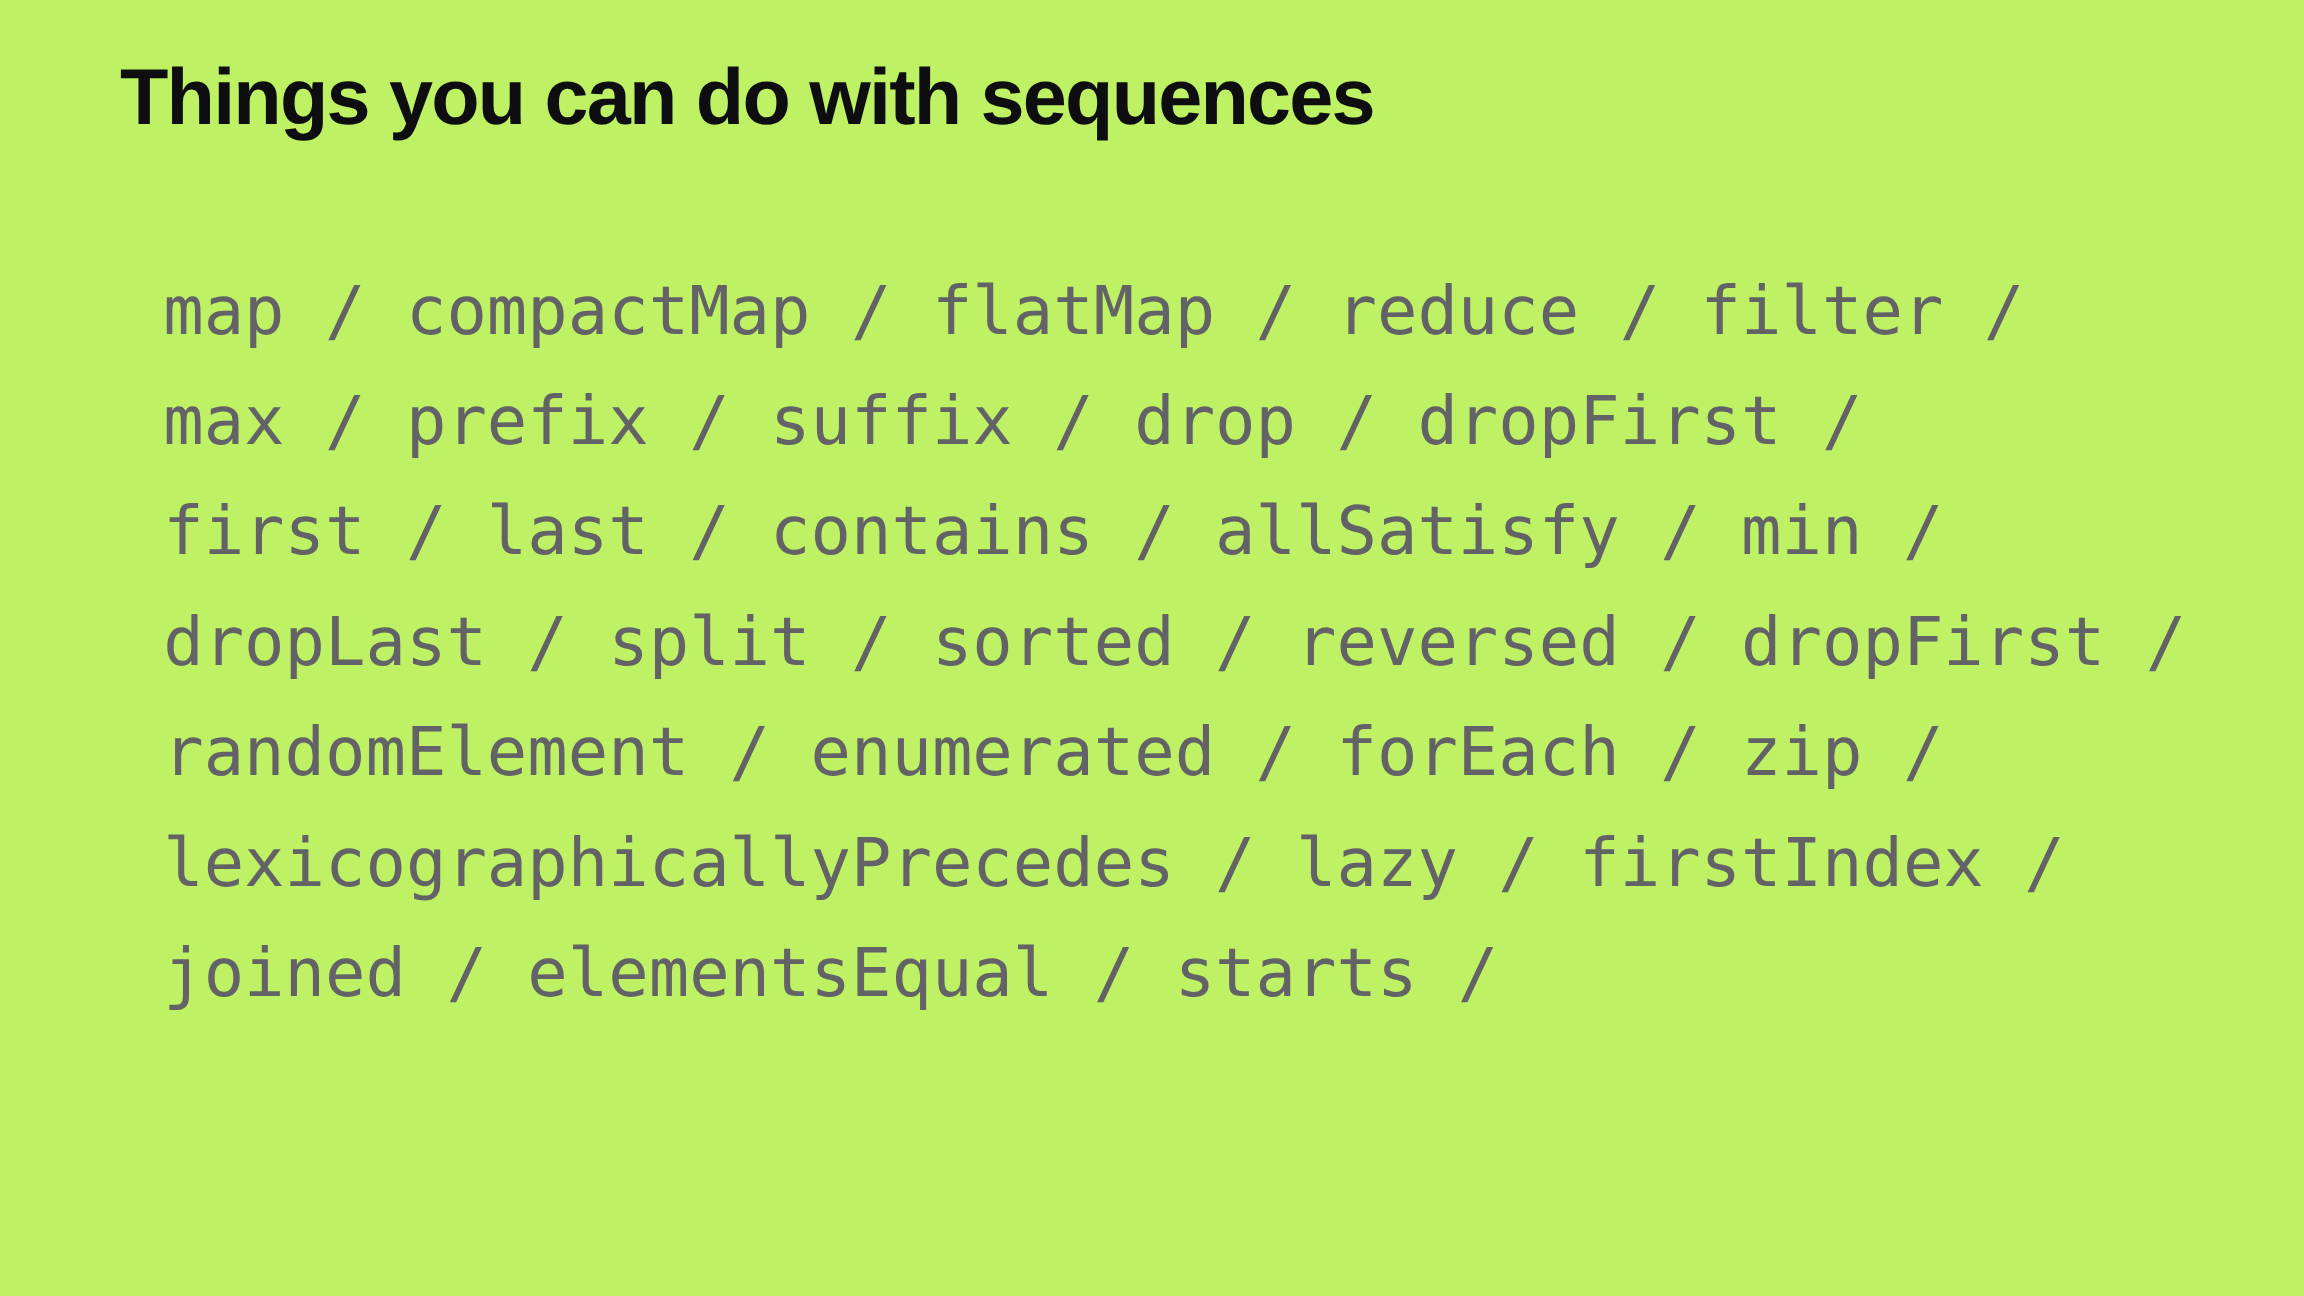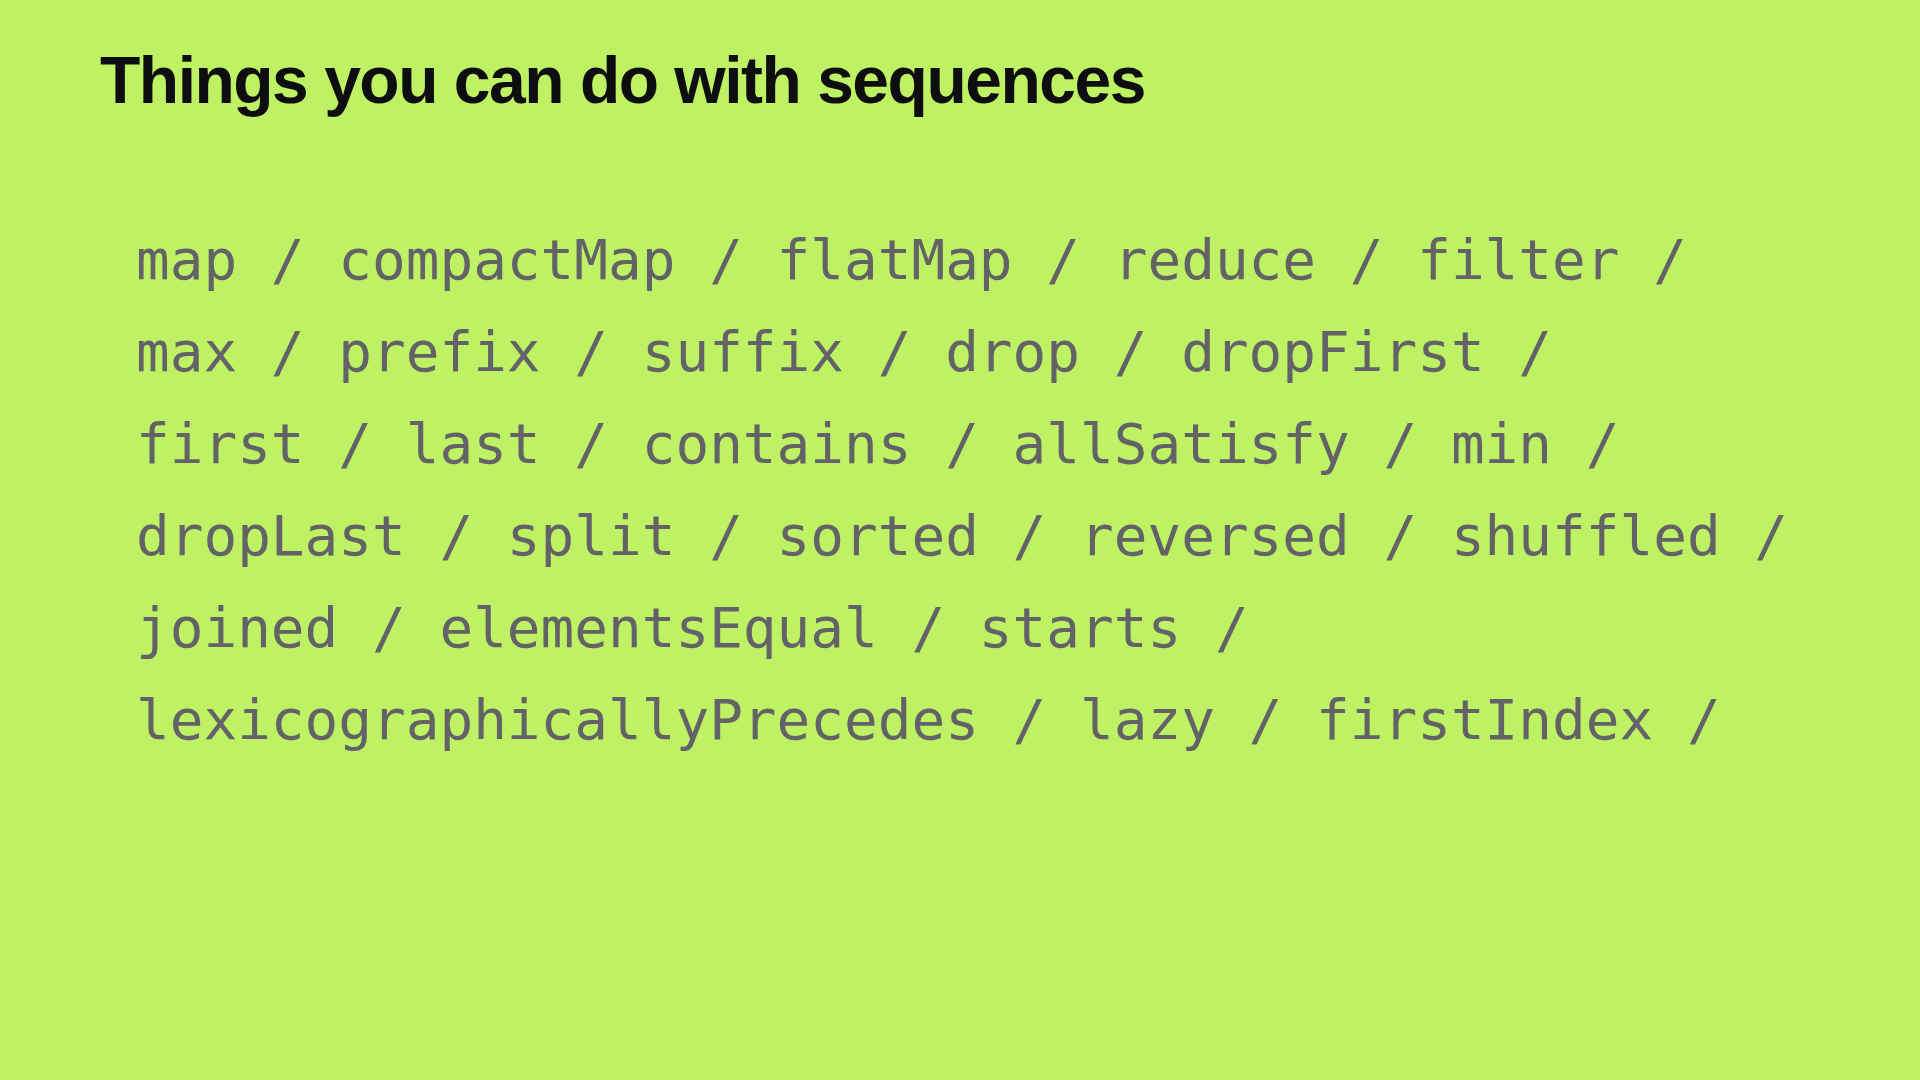--- a/index.html
+++ b/index.html
@@ -45,17 +45,18 @@
 </head>
 <body>
 
 <div class="slide">
   <h1 class="slide-title">Things you can do with sequences</h1>
 
   <div class="method-list">
     <div class="method-line">map / compactMap / flatMap / reduce / filter /</div>
     <div class="method-line">max / prefix / suffix / drop / dropFirst /</div>
     <div class="method-line">first / last / contains / allSatisfy / min /</div>
-    <div class="method-line">dropLast / split / sorted / reversed / shuffled /</div>
+    <div class="method-line">dropLast / split / sorted / reversed / dropFirst /</div>
+    <div class="method-line">randomElement / enumerated / forEach / zip /</div>
+    <div class="method-line">lexicographicallyPrecedes / lazy / firstIndex /</div>
     <div class="method-line">joined / elementsEqual / starts /</div>
-    <div class="method-line">lexicographicallyPrecedes / lazy / firstIndex /</div>
   </div>
 </div>
 
 </body></html>

